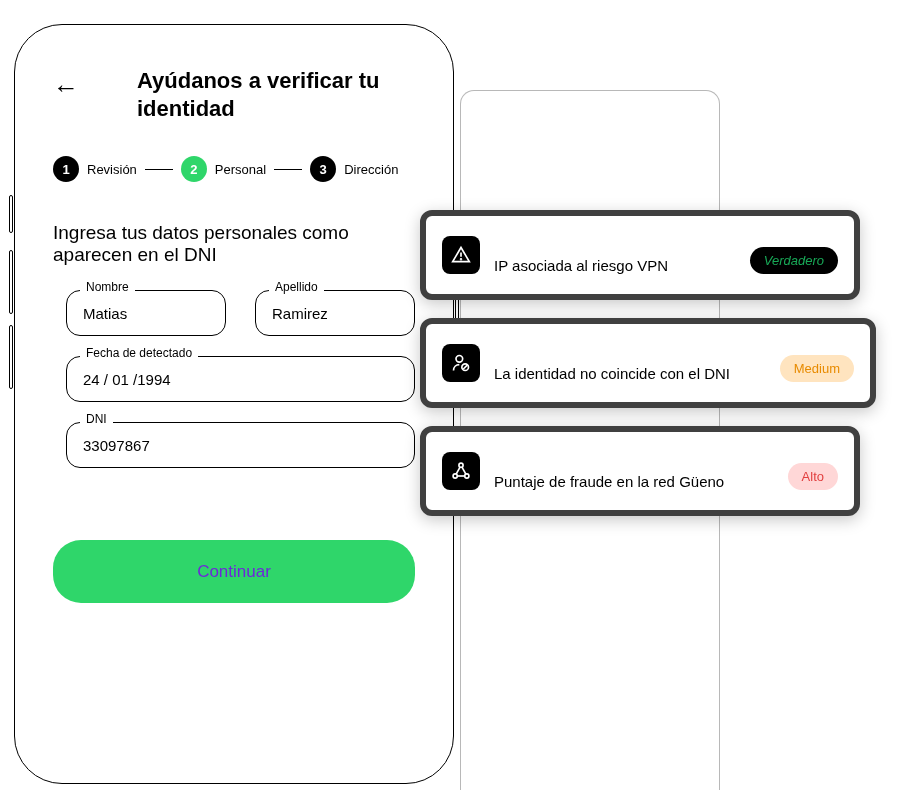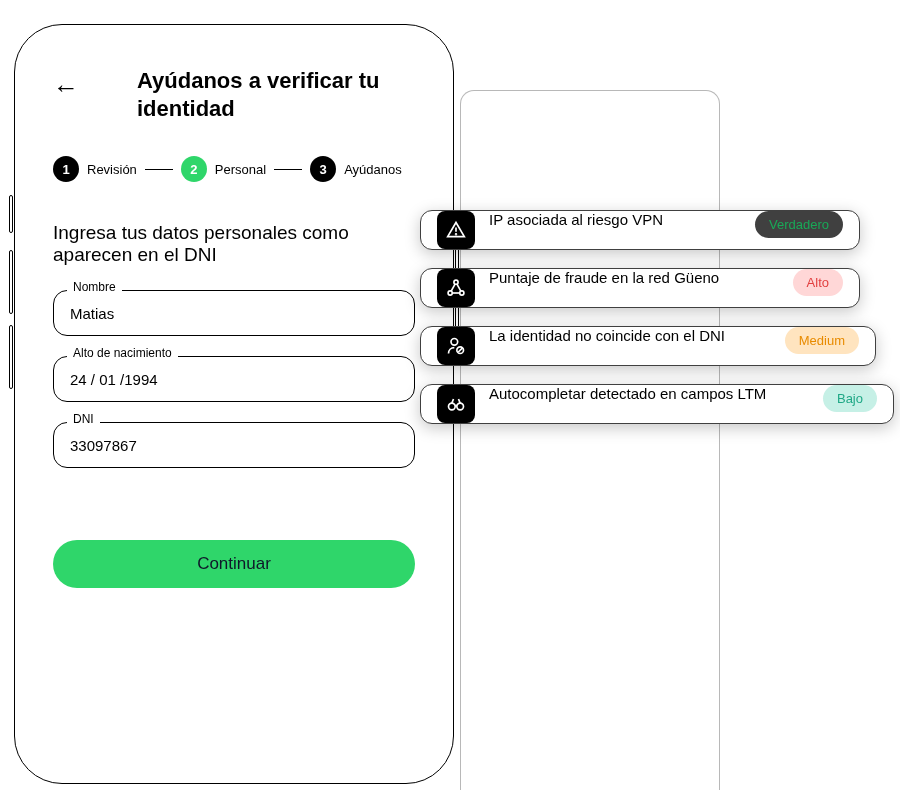--- a/index.html
+++ b/index.html
@@ -87,20 +87,21 @@
       font-size: 19px;
       color: #000;
       margin-bottom: 24px;
     }
     
     
     .field-row { display: flex; gap: 16px; margin-bottom: 20px; }
     .field {
       position: relative;
       flex: 1;
+      margin-left: 13px;
     }
     .field-label {
       position: absolute;
       top: -10px;
       left: 14px;
       background: #fff;
       padding: 0 6px;
       font-size: 12px;
       color: #000;
     }
@@ -111,25 +112,25 @@
       border-radius: 14px;
       padding: 0 16px;
       font-size: 15px;
       color: #000;
       background: transparent;
       outline: none;
     }
     
     .continue-btn {
       width: 100%;
-      height: 48px;
+      height: 63px;
       background: #2fd66a;
       border: none;
       border-radius: 28px;
-      color: #0f172a;
+      color: #6d28d9;
       font-size: 17px;
       font-weight: 500;
       cursor: pointer;
       margin-top: 52px;
       text-align: center;
     }
     
     
     .panel {
       position: absolute;
@@ -146,26 +147,26 @@
     .cards {
       position: absolute;
       left: 420px;
       top: 210px;
       display: flex;
       flex-direction: column;
       gap: 18px;
     }
     .card {
       display: flex;
-      align-items: flex-start;
+      align-items: flex-end;
       gap: 14px;
       background: #fff;
-      border: 1px solid #404040;
+      border: 6px solid #404040;
       border-radius: 12px;
-      padding: 0 16px;
+      padding: 20px 16px;
       box-shadow: 0 4px 16px rgba(0,0,0,0.22);
     }
     .card-icon {
       width: 38px; height: 38px;
       background: #000;
       border-radius: 8px;
       display: flex; align-items: center; justify-content: center;
       flex-shrink: 0;
     }
     .card-title {
@@ -174,21 +175,21 @@
       flex: 1;
       white-space: nowrap;
     }
     .badge {
       padding: 6px 14px;
       border-radius: 18px;
       font-size: 13px;
       font-weight: 500;
       white-space: nowrap;
     }
-    .badge-green { background: #404040; color: #18a957; }
+    .badge-green { background: #000000; color: #18a957; font-style: italic; }
     .badge-orange { background: #ffe4bf; color: #e88b00; }
     .badge-red { background: #ffd7d7; color: #e23f3f; }
     .badge-teal { background: #c6f0e6; color: #1fa886; }
     
     .w-card-0 { width: 440px; }
     .w-card-1 { width: 456px; }
     .w-card-2 { width: 440px; }
     .w-card-3 { width: 474px; }
   </style>
 </head>
@@ -211,36 +212,40 @@
       <span class="step-label">Revisión</span>
     </div>
     <div class="step-line"></div>
     <div class="step">
       <div class="step-circle green">2</div>
       <span class="step-label">Personal</span>
     </div>
     <div class="step-line"></div>
     <div class="step">
       <div class="step-circle black">3</div>
-      <span class="step-label">Ayúdanos</span>
+      <span class="step-label">Dirección</span>
     </div>
   </div>
   
   <div class="section-desc">Ingresa tus datos personales como aparecen en el DNI</div>
   
   <div class="field-row">
     <div class="field">
       <span class="field-label">Nombre</span>
       <input class="field-input" value="Matias" style="">
     </div>
+    <div class="field">
+      <span class="field-label">Apellido</span>
+      <input class="field-input" value="Ramirez" style="">
+    </div>
   </div>
   
   <div class="field-row">
     <div class="field">
-      <span class="field-label">Alto de nacimiento</span>
+      <span class="field-label">Fecha de detectado</span>
       <input class="field-input" value="24 / 01 /1994" style="">
     </div>
   </div>
   
   <div class="field-row">
     <div class="field">
       <span class="field-label">DNI</span>
       <input class="field-input" value="33097867" style="">
     </div>
   </div>
@@ -255,57 +260,44 @@
   <div class="card w-card-0">
     <div class="card-icon">
       <svg width="20" height="20" viewBox="0 0 24 24" fill="none" stroke="#fff" stroke-width="2">
         <path d="M12 3 L22 20 L2 20 Z"></path>
           <line x1="12" y1="9" x2="12" y2="14"></line>
           <circle cx="12" cy="17" r="0.5" fill="#fff"></circle>
       </svg>
     </div>
     <span class="card-title">IP asociada al riesgo VPN</span>
     <span class="badge badge-green">Verdadero</span>
+  </div>
+
+  <div class="card w-card-1">
+    <div class="card-icon">
+      <svg width="20" height="20" viewBox="0 0 24 24" fill="none" stroke="#fff" stroke-width="2">
+        <circle cx="10" cy="7" r="4"></circle>
+          <path d="M3 21c0-4 3-7 7-7"></path>
+          <circle cx="17" cy="17" r="4"></circle>
+          <line x1="14.5" y1="19.5" x2="19.5" y2="14.5"></line>
+      </svg>
+    </div>
+    <span class="card-title">La identidad no coincide con el DNI</span>
+    <span class="badge badge-orange">Medium</span>
   </div>
 
   <div class="card w-card-2">
     <div class="card-icon">
       <svg width="20" height="20" viewBox="0 0 24 24" fill="none" stroke="#fff" stroke-width="2">
         <circle cx="12" cy="5" r="2.5"></circle>
           <circle cx="5" cy="18" r="2.5"></circle>
           <circle cx="19" cy="18" r="2.5"></circle>
         <line x1="11" y1="7" x2="6" y2="16"></line>
           <line x1="13" y1="7" x2="18" y2="16"></line>
           <line x1="7.5" y1="18" x2="16.5" y2="18"></line>
       </svg>
     </div>
     <span class="card-title">Puntaje de fraude en la red Güeno</span>
     <span class="badge badge-red">Alto</span>
   </div>
 
-  <div class="card w-card-1">
-    <div class="card-icon">
-      <svg width="20" height="20" viewBox="0 0 24 24" fill="none" stroke="#fff" stroke-width="2">
-        <circle cx="10" cy="7" r="4"></circle>
-          <path d="M3 21c0-4 3-7 7-7"></path>
-          <circle cx="17" cy="17" r="4"></circle>
-          <line x1="14.5" y1="19.5" x2="19.5" y2="14.5"></line>
-      </svg>
-    </div>
-    <span class="card-title">La identidad no coincide con el DNI</span>
-    <span class="badge badge-orange">Medium</span>
-  </div>
-
-  <div class="card w-card-3">
-    <div class="card-icon">
-      <svg width="20" height="20" viewBox="0 0 24 24" fill="none" stroke="#fff" stroke-width="2">
-        <circle cx="7" cy="15" r="4"></circle>
-          <circle cx="17" cy="15" r="4"></circle>
-        <path d="M9 6 L7 11"></path>
-          <path d="M15 6 L17 11"></path>
-          <line x1="11" y1="14" x2="13" y2="14"></line>
-      </svg>
-    </div>
-    <span class="card-title">Autocompletar detectado en campos LTM</span>
-    <span class="badge badge-teal">Bajo</span>
-  </div>
 
 </div>
 
 </body></html>

